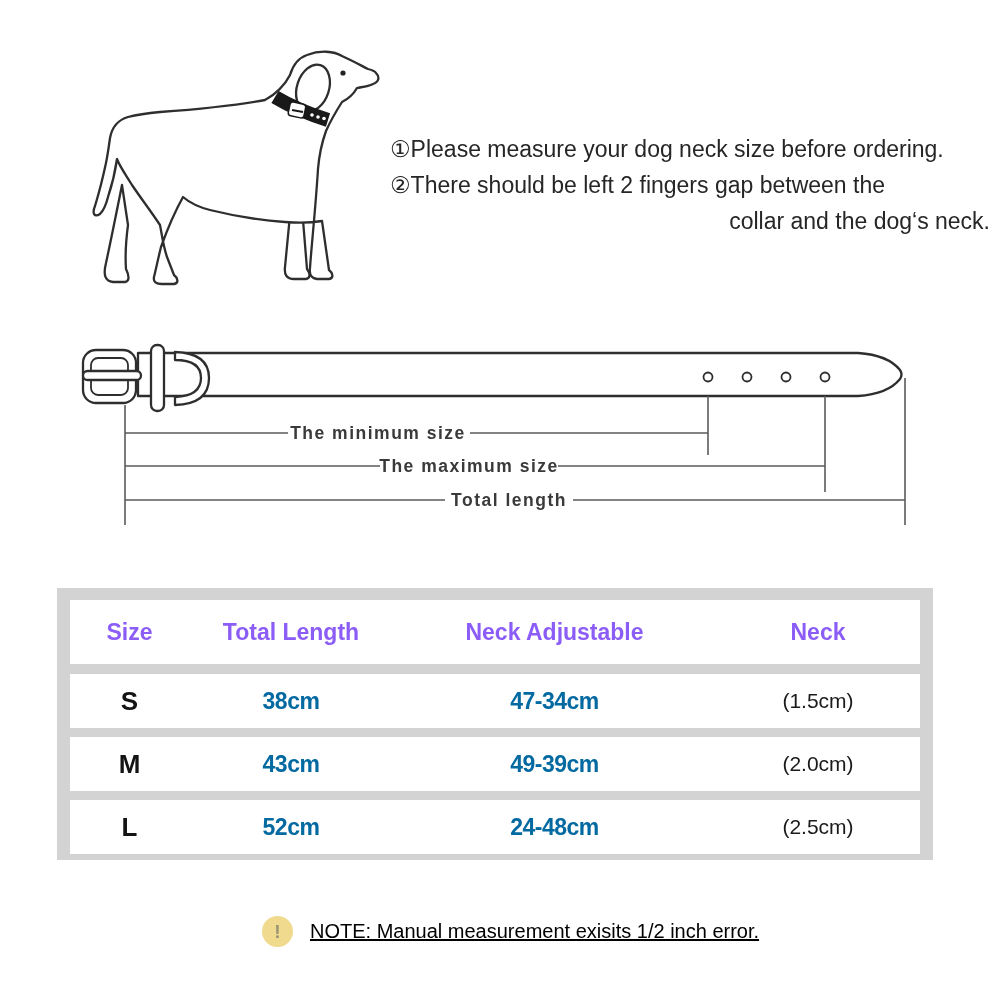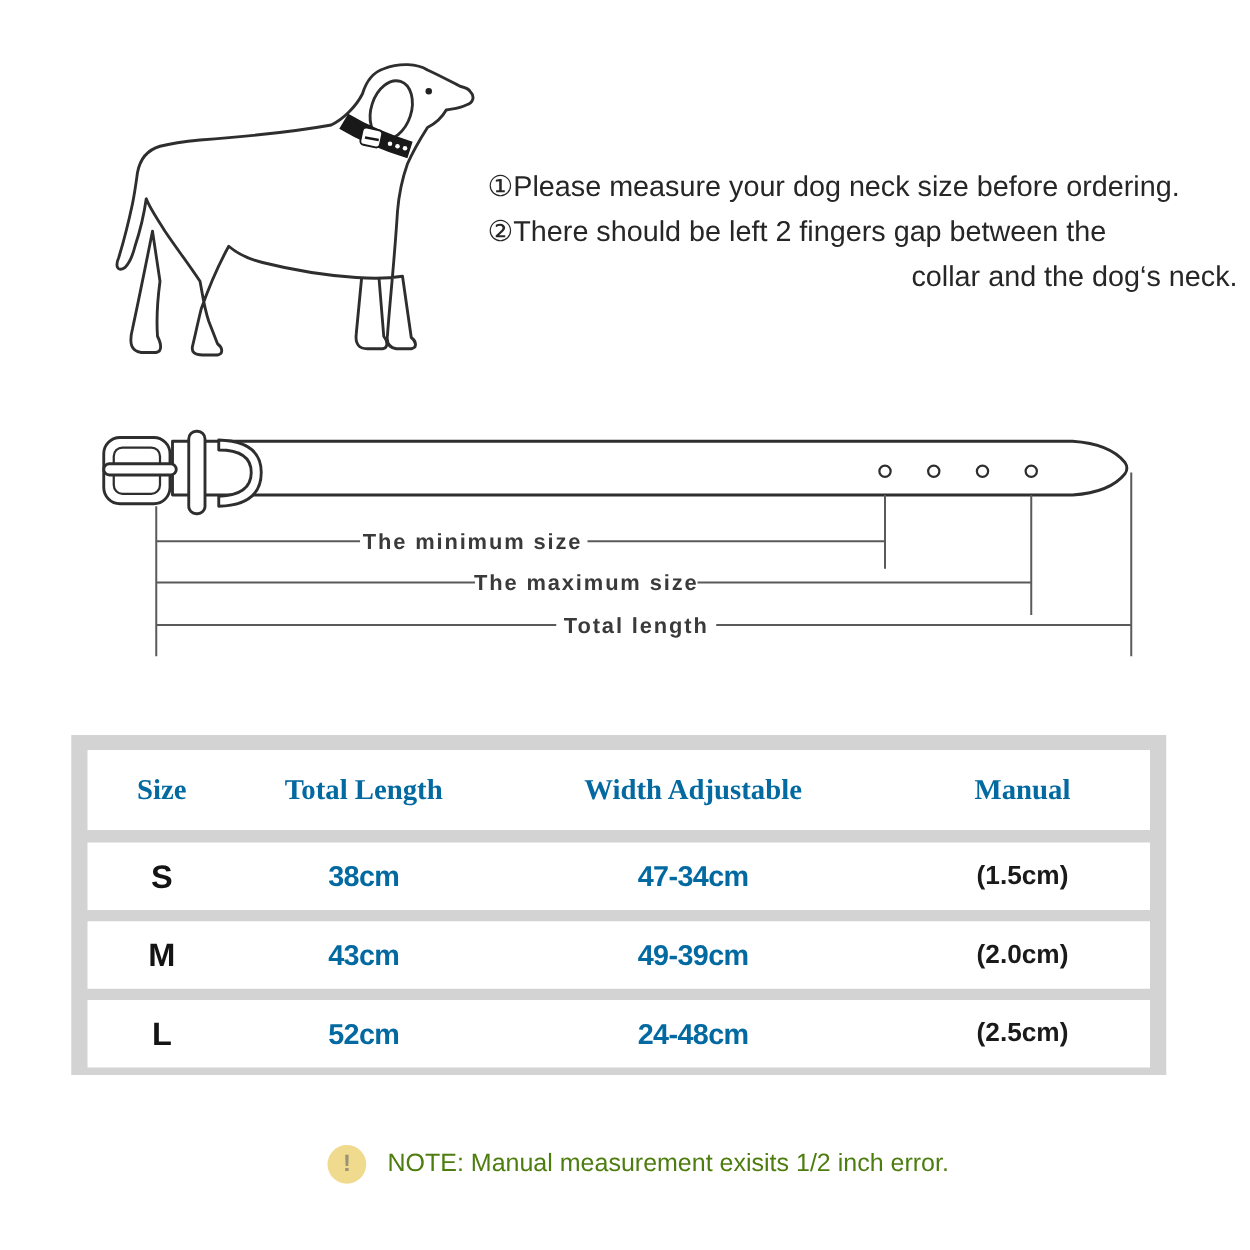--- a/index.html
+++ b/index.html
@@ -10,35 +10,35 @@
   }
   .abs{position:absolute;}
 
   
   .instructions{left:390px;top:131px;width:600px;font-size:23px;line-height:36px;color:#262626;}
   .instructions .cont{padding-left:27px;text-align:right;}
 
   
   .size-table{left:57px;top:588px;width:876px;background:#d3d3d3;padding:12px 13px 6px 13px;box-sizing:border-box;}
   .trow{background:#ffffff;display:flex;align-items:center;}
-  .trow.header{height:64px;margin-bottom:10px;font-size:23px;font-weight:600;color:#0369a1;font-family:Liberation Serif, serif;}
+  .trow.header{height:64px;margin-bottom:10px;font-size:23px;font-weight:600;color:#8b5cf6;}
   .trow.data{height:54px;margin-bottom:9px;}
   .trow.data:last-child{margin-bottom:0;}
   .tc{text-align:center;}
   .c1{width:14%;} .c2{width:24%;} .c3{width:38%;} .c4{width:24%;}
   .size-cell{font-size:26px;font-weight:700;color:#141414;}
   .val-cell{font-size:23px;font-weight:700;color:#0369a1;letter-spacing:-0.5px;}
-  .width-cell{font-size:21px;font-weight:700;color:#1a1a1a;}
+  .width-cell{font-size:21px;font-weight:400;color:#1a1a1a;}
 
   
   .note-bar{left:262px;top:916px;display:flex;align-items:center;}
   .note-icon{width:31px;height:31px;border-radius:50%;background:#f0da8e;
     display:flex;align-items:center;justify-content:center;
     color:#9b9474;font-weight:700;font-size:19px;margin-right:17px;}
-  .note-text{font-size:20px;color:#4d7c0f;}
+  .note-text{font-size:20px;color:#000000;text-decoration:underline;}
 
   
   .ln{stroke:#5a5a5a;stroke-width:1.6;fill:none;}
   .art{stroke:#2e2e2e;stroke-width:2.3;fill:#ffffff;stroke-linejoin:round;stroke-linecap:round;}
   .thin{stroke:#2e2e2e;stroke-width:1.8;fill:none;}
   .dim-label{font-family:"Liberation Sans","DejaVu Sans",sans-serif;font-size:17.5px;
     font-weight:600;letter-spacing:1.5px;fill:#3a3a3a;text-anchor:middle;}
 </style>
 </head>
 <body>
@@ -131,22 +131,22 @@
   </g>
   <text class="dim-label" x="318" y="109">The minimum size</text>
   <text class="dim-label" x="409" y="142">The maximum size</text>
   <text class="dim-label" x="449" y="176">Total length</text>
 </svg>
 
 <div class="abs size-table">
   <div class="trow header">
     <div class="tc c1">Size</div>
     <div class="tc c2">Total Length</div>
-    <div class="tc c3">Width Adjustable</div>
-    <div class="tc c4">Manual</div>
+    <div class="tc c3">Neck Adjustable</div>
+    <div class="tc c4">Neck</div>
   </div>
   <div class="trow data">
     <div class="tc c1 size-cell">S</div>
     <div class="tc c2 val-cell">38cm</div>
     <div class="tc c3 val-cell">47-34cm</div>
     <div class="tc c4 width-cell">(1.5cm)</div>
   </div>
   <div class="trow data">
     <div class="tc c1 size-cell">M</div>
     <div class="tc c2 val-cell">43cm</div>

